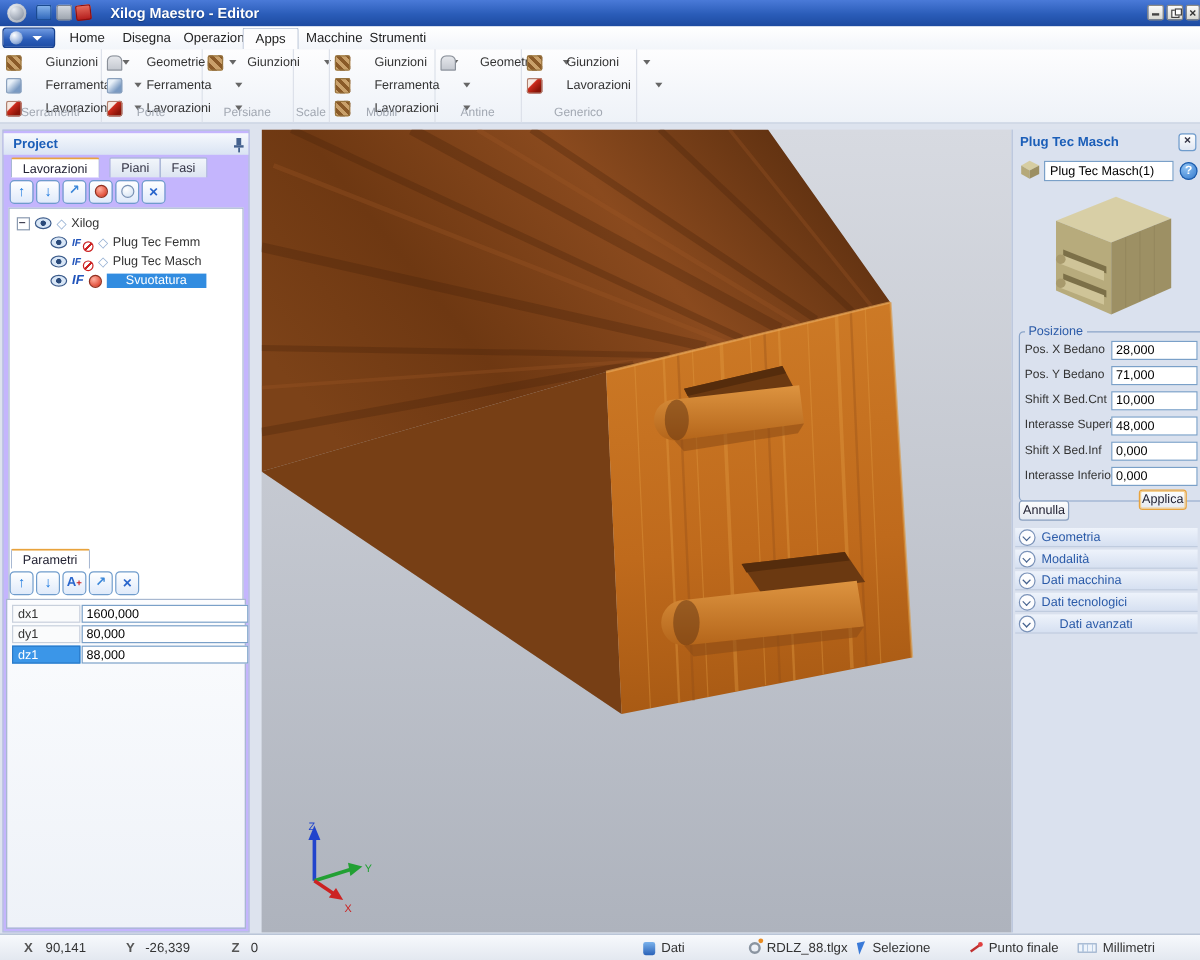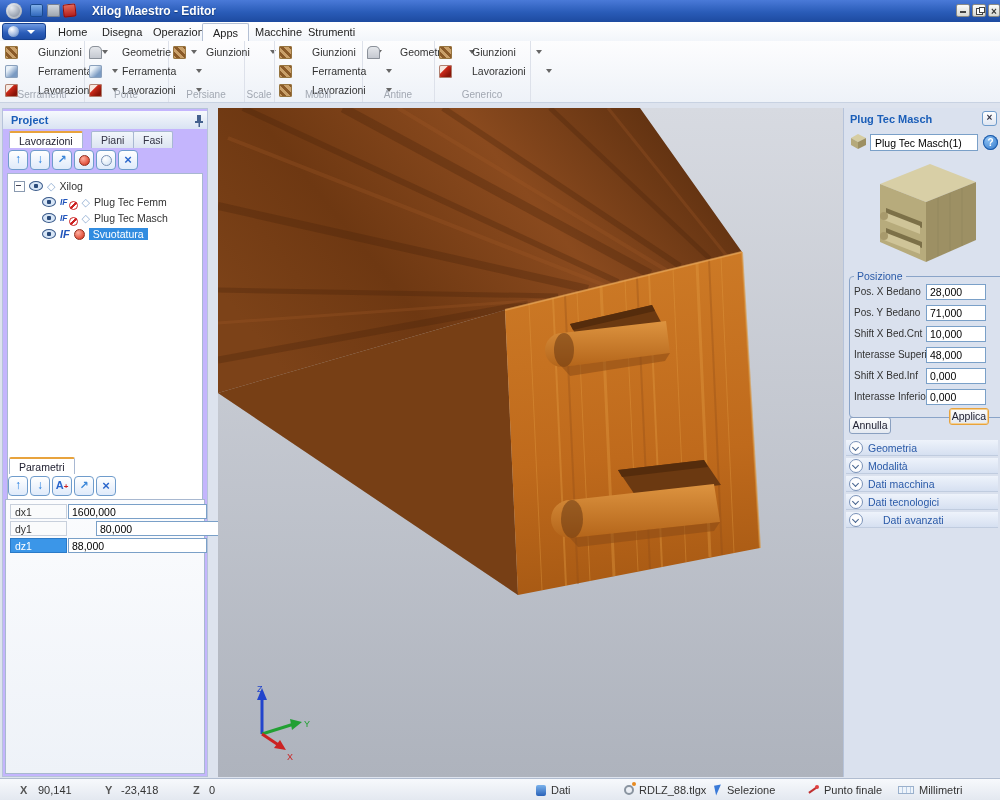--- a/index.html
+++ b/index.html
@@ -61,39 +61,39 @@
   
   #tree{left:4px;top:64px;width:196px;height:384px;background:#fff;border:1px solid #a8b8d0;box-sizing:border-box;}
   .trow{position:absolute;left:0;height:16px;display:flex;align-items:center;gap:4px;font-size:10.5px;color:#333;}
   .tcollapse{width:9px;height:9px;border:1px solid #8a9ab0;background:#fff;position:relative;}
   .tcollapse::after{content:"";position:absolute;left:1px;top:3px;width:5px;height:1px;background:#445;}
   .eye{width:12px;height:8px;border:1px solid #3a5a8a;border-radius:50%;background:radial-gradient(circle at 50% 50%,#2a4a7a 0 2px,#d8e6f6 2.5px);}
   .diamond::before{content:"◇";color:#92aed2;font-size:11px;}
   .if-small{color:#2255bb;font-weight:bold;font-style:italic;font-size:8.5px;}
   .if-big{color:#2255bb;font-weight:bold;font-style:italic;font-size:11px;}
   .noc{width:7px;height:7px;border:1px solid #cc2222;border-radius:50%;background:linear-gradient(135deg,transparent 42%,#cc2222 42%,#cc2222 58%,transparent 58%);margin-left:-3px;margin-top:6px;}
-  .sel-label{background:#318ce0;color:#fff;padding:0 4px;}
+  .sel-label{background:#318ce0;color:#fff;padding:0 16px;}
 
   
   .prow-label{position:absolute;left:4px;width:57px;height:15px;line-height:15px;padding-left:4px;background:#fafbfc;border:1px solid #c8d0dc;box-sizing:border-box;font-size:10.5px;}
   .prow-label.sel{background:#3b96e8;color:#fff;border-color:#2a7ac8;}
   .pval{position:absolute;left:62px;width:139px;height:15px;border:1px solid #7aa0c8;box-sizing:border-box;font-size:10.5px;padding:0 3px;font-family:"Liberation Sans","DejaVu Sans",sans-serif;background:#fff;}
 
   
   #viewport{left:218px;top:108px;width:625px;height:669px;background:linear-gradient(#d7dae1,#aeb3bd);}
 
   
   #right-panel{left:843px;top:108px;width:157px;height:669px;background:#dae1ee;border-left:1px solid #b6c3da;box-sizing:border-box;}
   #insp-close{left:138px;top:3px;width:15px;height:15px;background:linear-gradient(#fff,#dfe6f2);border:1px solid #6f9ccc;border-radius:3px;box-sizing:border-box;text-align:center;line-height:12px;font-weight:bold;color:#334;font-size:10px;}
   #insp-name{left:26px;top:26px;width:108px;height:17px;border:1px solid #7aa0c8;font-size:10.5px;padding:0 4px;box-sizing:border-box;font-family:"Liberation Sans","DejaVu Sans",sans-serif;}
   #insp-help{left:139px;top:27px;width:15px;height:15px;border-radius:50%;background:radial-gradient(circle at 35% 30%,#8ec2f4,#2a72c8);color:#fff;text-align:center;line-height:15px;font-weight:bold;font-size:10px;box-shadow:inset 0 0 0 1px #1d5aa8;}
   #posizione{left:5px;top:162px;width:147px;height:142px;border:1px solid #8aa4c8;border-radius:4px;margin:0;padding:2px 4px;}
   #posizione legend{color:#2a5aa8;font-size:10.5px;padding:0 3px;}
   .frow{position:absolute;left:10px;height:20px;line-height:16px;font-size:10px;color:#333;white-space:nowrap;}
-  .finput{position:absolute;left:82px;width:60px;height:16px;border:1px solid #7aa0c8;font-size:10.5px;padding:0 3px;box-sizing:border-box;font-family:"Liberation Sans","DejaVu Sans",sans-serif;}
+  .finput{position:absolute;left:82px;width:72px;height:16px;border:1px solid #7aa0c8;font-size:10.5px;padding:0 3px;box-sizing:border-box;font-family:"Liberation Sans","DejaVu Sans",sans-serif;}
   .btn{position:absolute;height:17px;background:linear-gradient(#fdfdfd,#e4e9f1);border:1px solid #8aa0c0;border-radius:3px;font-size:10.5px;text-align:center;line-height:15px;box-sizing:border-box;color:#223;}
   .btn.default{border:1px solid #e8a33d;box-shadow:0 0 0 1px #f4cf90 inset;}
   .section{position:absolute;left:2px;width:152px;height:16px;background:linear-gradient(#eef3fb,#d6e0f1);border-bottom:1px solid #c0ccdf;display:flex;align-items:center;gap:5px;padding-left:3px;box-sizing:border-box;}
   .section .chev{width:12px;height:12px;border-radius:50%;border:1px solid #7a92b8;background:#fdfdfe;position:relative;flex:0 0 12px;}
   .section .chev::after{content:"";position:absolute;left:3px;top:3px;width:4px;height:4px;border-right:1.5px solid #44618e;border-bottom:1.5px solid #44618e;transform:rotate(45deg);}
   .section span.lbl{color:#2a5aa8;font-size:10.5px;}
 
   
   #statusbar{left:0;top:778px;width:1000px;height:22px;background:linear-gradient(#f7f9fc,#e3e8f0);border-top:1px solid #b0bcd0;box-sizing:border-box;font-size:11px;color:#333;}
   .coord-l{top:5px;font-weight:bold;color:#555;}
@@ -287,21 +287,21 @@
     <div class="abs tb-btn" style="left:5px;top:367px;"><span class="arrow-up">↑</span></div>
     <div class="abs tb-btn" style="left:27px;top:367px;"><span class="arrow-dn">↓</span></div>
     <div class="abs tb-btn" style="left:49px;top:367px;"><span class="aplus">A<i>+</i></span></div>
     <div class="abs tb-btn" style="left:71px;top:367px;"><span class="arrow-ex">↗</span></div>
     <div class="abs tb-btn" style="left:93px;top:367px;"><span class="xdel">×</span></div>
 
     <div class="abs" style="left:2px;top:390px;width:200px;height:275px;background:linear-gradient(#fbfcfe,#eef2f8);border:1px solid #a8b8d0;box-sizing:border-box;">
       <div class="prow-label" style="top:4px;">dx1</div>
       <input class="pval" style="top: 4px;" value="1600,000">
       <div class="prow-label" style="top:21px;">dy1</div>
-      <input class="pval" style="top: 21px; margin-left: 28px;" value="80,000">
+      <input class="pval" style="top: 21px;" value="80,000">
       <div class="prow-label sel" style="top:38px;">dz1</div>
       <input class="pval" style="top: 38px;" value="88,000">
     </div>
   </div>
 
   <div class="abs" id="viewport">
     <svg width="625" height="669">
       <defs>
         <linearGradient id="gTop" x1="480" y1="40" x2="120" y2="330" gradientUnits="userSpaceOnUse">
           <stop offset="0" stop-color="#5e3010"></stop>
@@ -454,21 +454,21 @@
     <div class="section" style="top:404px;gap:20px;">
         <span class="chev"></span>
         <span class="lbl">Dati avanzati</span>
       </div>
   </div>
 
   <div class="abs" id="statusbar">
     <span class="abs coord-l" style="left:20px;">X</span>
     <span class="abs coord-v" style="left:38px;">90,141</span>
     <span class="abs coord-l" style="left:105px;">Y</span>
-    <span class="abs coord-v" style="left:121px;">-23,418</span>
+    <span class="abs coord-v" style="left:121px;">-26,339</span>
     <span class="abs coord-l" style="left:193px;">Z</span>
     <span class="abs coord-v" style="left:209px;">0</span>
 
     <div class="abs sitem" style="left:536px;">
         <span class="ic-setup"></span>
         <span>Dati</span>
       </div>
     <div class="abs sitem" style="left:624px;">
         <span class="ic-gear"></span>
         <span>RDLZ_88.tlgx</span>

